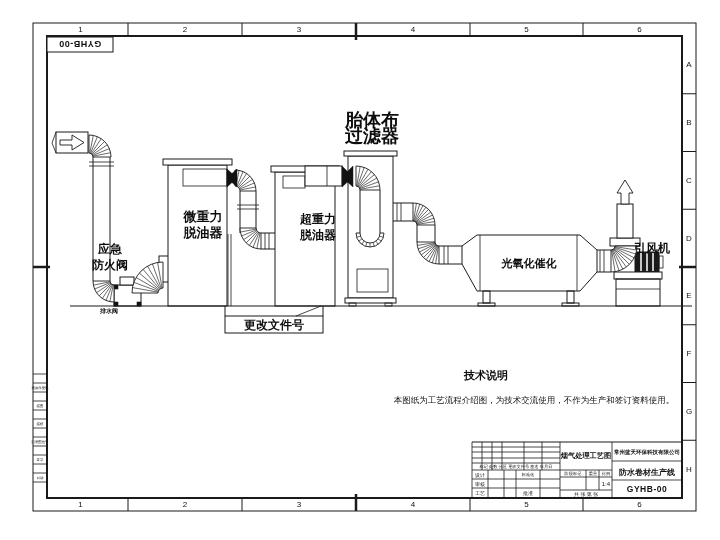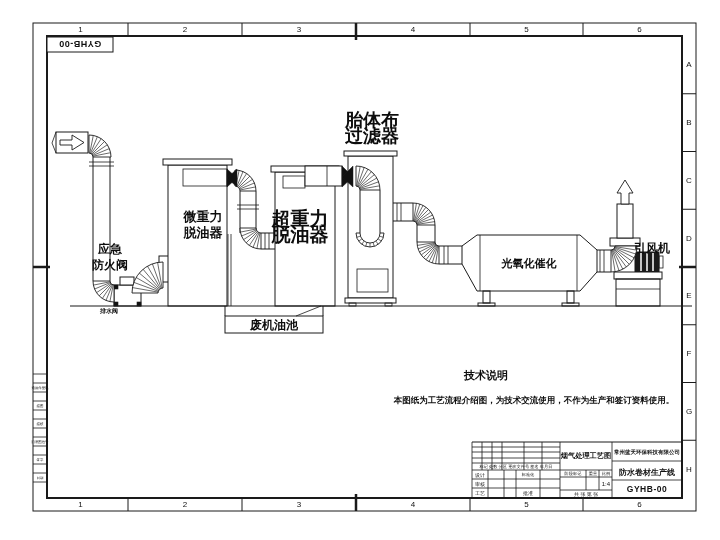--- a/index.html
+++ b/index.html
@@ -19,21 +19,21 @@
   .s50{transform:scale(.5)}
   .s55{transform:scale(.55)}
   .s60{transform:scale(.6)}
   .s72{transform:scale(.72);font-weight:700}
   .s80{transform:scale(.8);font-weight:700}
   .dlabel{position:absolute;font-weight:700;text-align:center;white-space:pre-line;color:#0d0d0d;line-height:16px}
   .tbtxt{position:absolute;display:flex;align-items:center;justify-content:center;overflow:visible;color:#111}
   .dwgno{font-size:8.5px;font-weight:700;letter-spacing:.5px}
   #corner-code{position:absolute;left:47px;top:37px;width:66px;height:15px;display:flex;align-items:center;justify-content:center;
     font-size:9px;font-weight:700;transform:rotate(180deg);letter-spacing:.5px}
-  #note-body{line-height:14px;font-weight:700}
+  #note-body{line-height:14px;font-weight:400}
 </style>
 </head>
 <body>
 
 <div id="sheet">
   <svg id="linework" width="720" height="540">
       <polygon points="462,246 477,235 580,235 597,250 597,272 580,291 477,291 462,264" fill="#fff" stroke="#1a1a1a" stroke-width="1"></polygon>
       <rect x="33" y="23" width="663" height="488" fill="none" stroke="#1a1a1a" stroke-width="1"></rect>
       <rect x="47" y="36" width="635" height="462" fill="none" stroke="#1a1a1a" stroke-width="2"></rect>
       <rect x="47" y="37" width="66" height="15" fill="#fff" stroke="#1a1a1a" stroke-width="1"></rect>
@@ -297,27 +297,27 @@
       <div class="rcell" style="height: 57.75px; width: 14px;">H</div>
     </div>
 
   <div id="corner-code">GYHB-00</div>
 
   <div class="dlabel" style="left:82px;top:241px;width:56px;font-size:12px">应急
 防火阀</div>
   <div class="dlabel cellflex" style="left:94px;top:306px;width:30px;height:9px;line-height:9px"><span class="sc s60" style="font-weight:700">排水阀</span></div>
   <div class="dlabel" style="left:167px;top:209px;width:72px;font-size:13px">微重力
 脱油器</div>
-  <div class="dlabel" style="left:270px;top:211px;width:60px;font-size:19px">超重力
+  <div class="dlabel" style="left:288px;top:211px;width:60px;font-size:12px">超重力
 脱油器</div>
   <div class="dlabel" style="left:343px;top:112px;width:58px;font-size:18px">胎体布
 过滤器</div>
   <div class="dlabel" style="left:485px;top:255px;width:88px;font-size:11px">光氧化催化</div>
   <div class="dlabel" style="left:629px;top:240px;width:46px;font-size:12px">引风机</div>
-  <div class="dlabel" style="left:225px;top:317px;width:98px;font-size:12px">废机油池</div>
+  <div class="dlabel" style="left:225px;top:317px;width:98px;font-size:12px">更改文件号</div>
 
   <div class="dlabel" style="left:452px;top:367px;width:68px;font-size:11px">技术说明</div>
   <div class="dlabel" id="note-body" style="left:390px;top:393px;width:288px;font-size:8.5px">本图纸为工艺流程介绍图，为技术交流使用，不作为生产和签订资料使用。</div>
 
   <div class="tbtxt" style="left:560px;top:442px;width:52px;height:28px">
       <span class="sc s72">烟气处理工艺图</span>
     </div>
   <div class="tbtxt" style="left:612px;top:442px;width:70px;height:19px">
       <span class="sc s55" style="font-weight:700">常州蓝天环保科技有限公司</span>
     </div>

